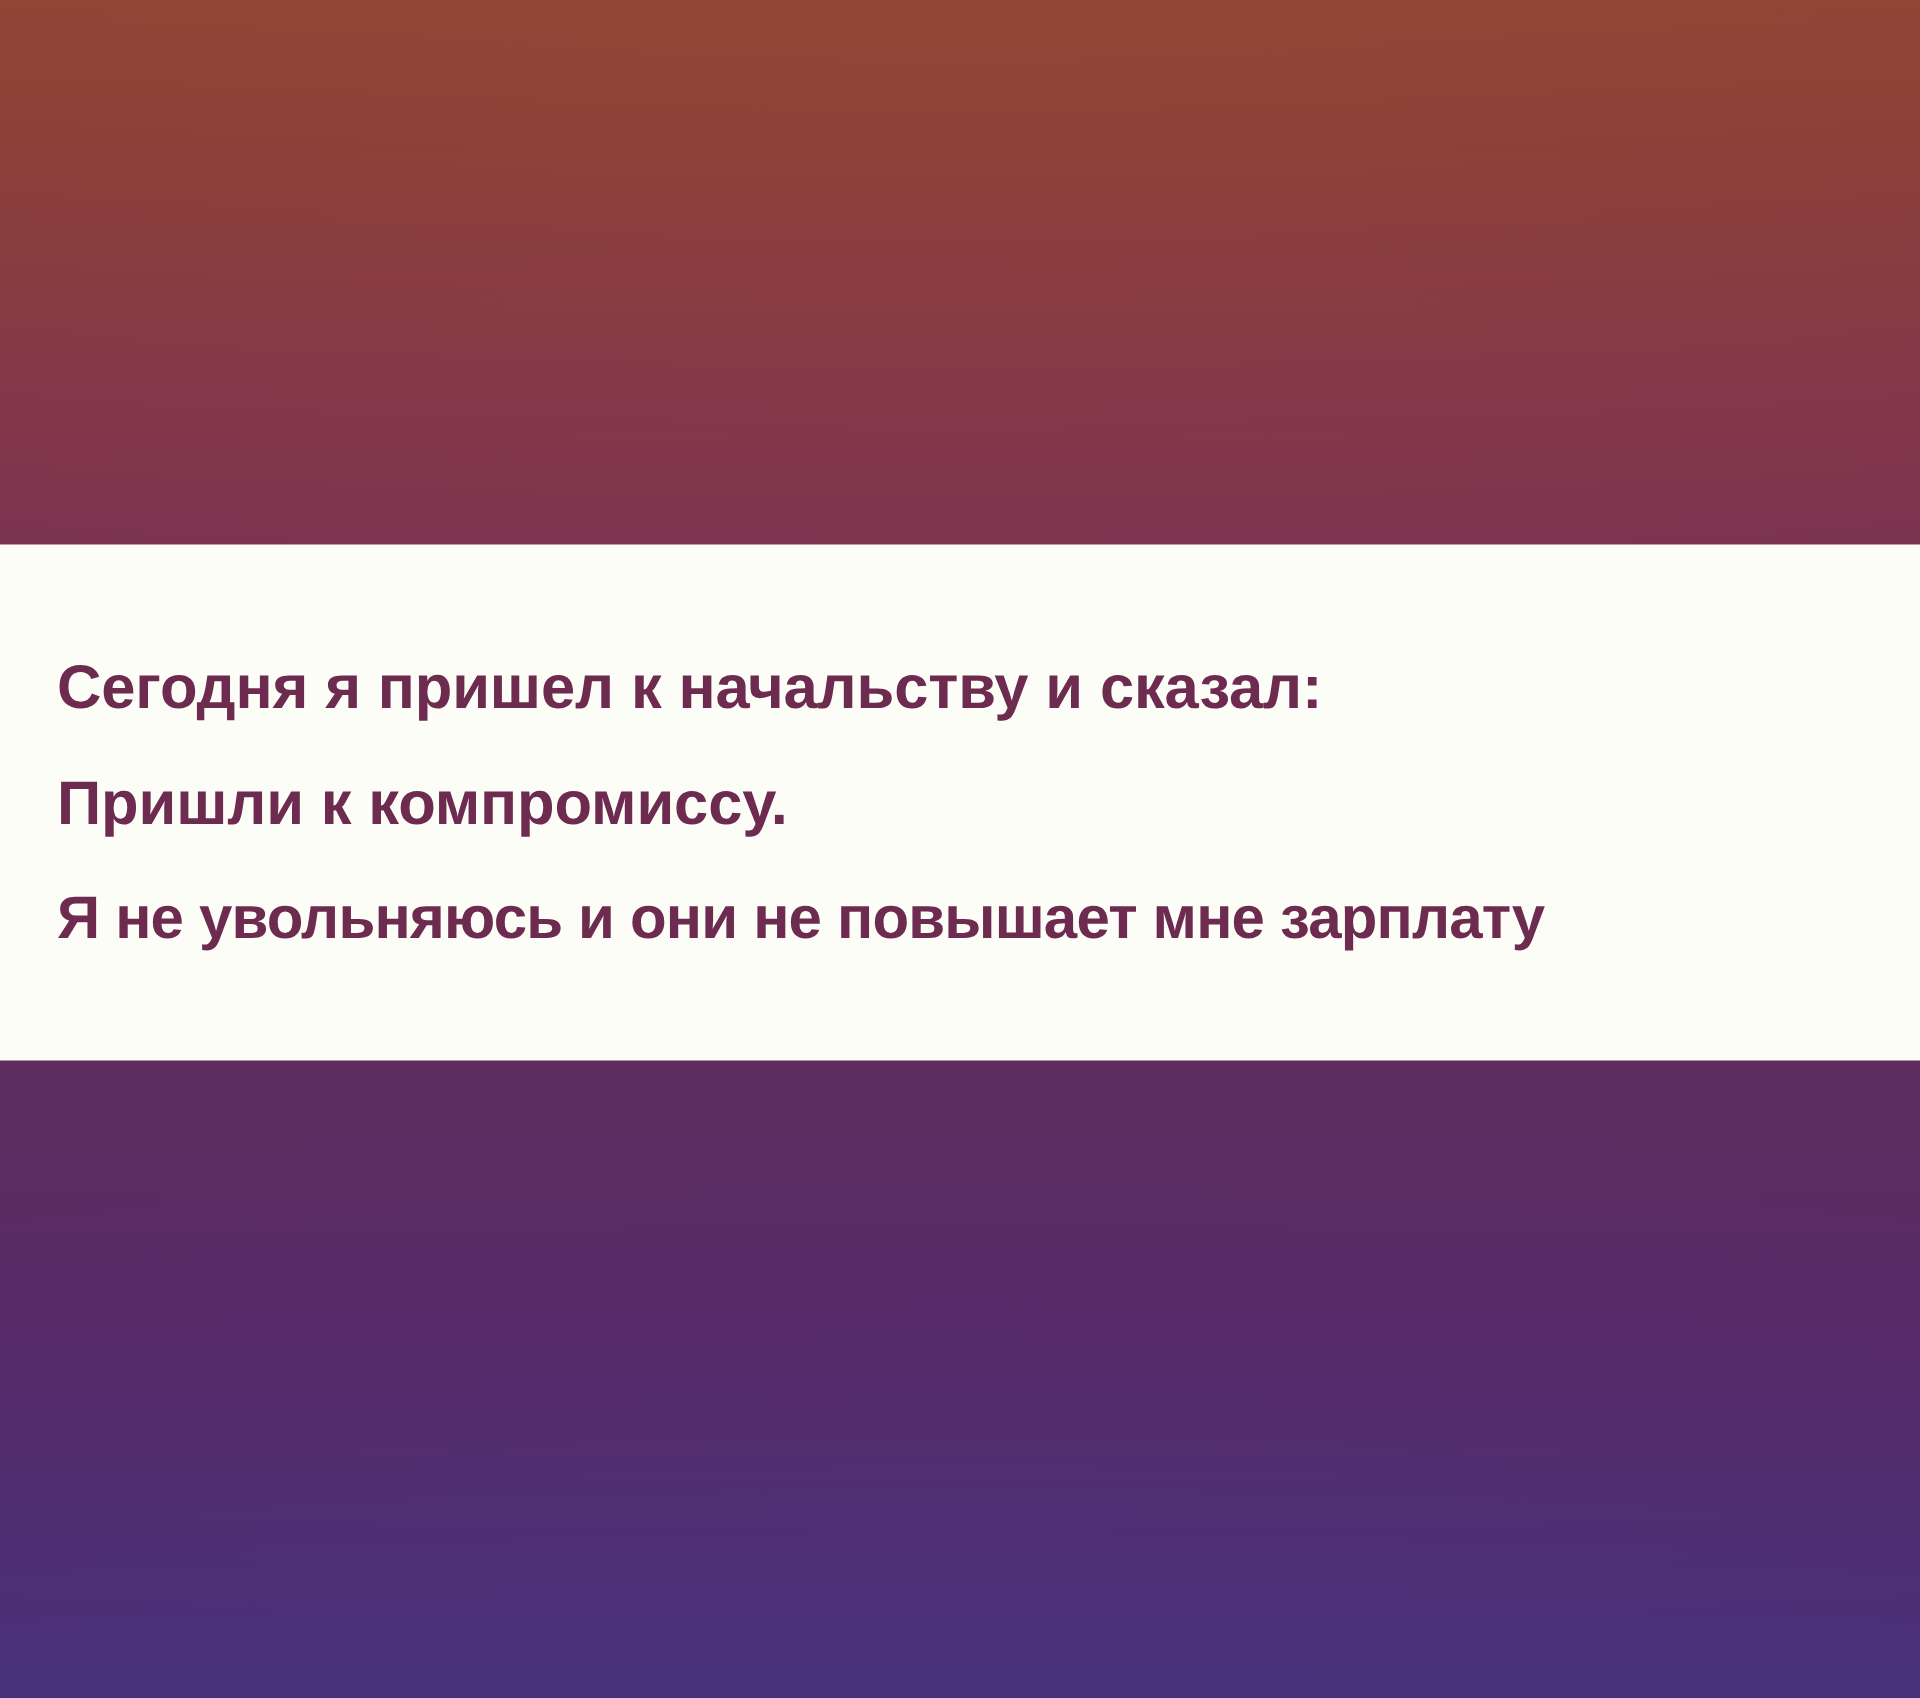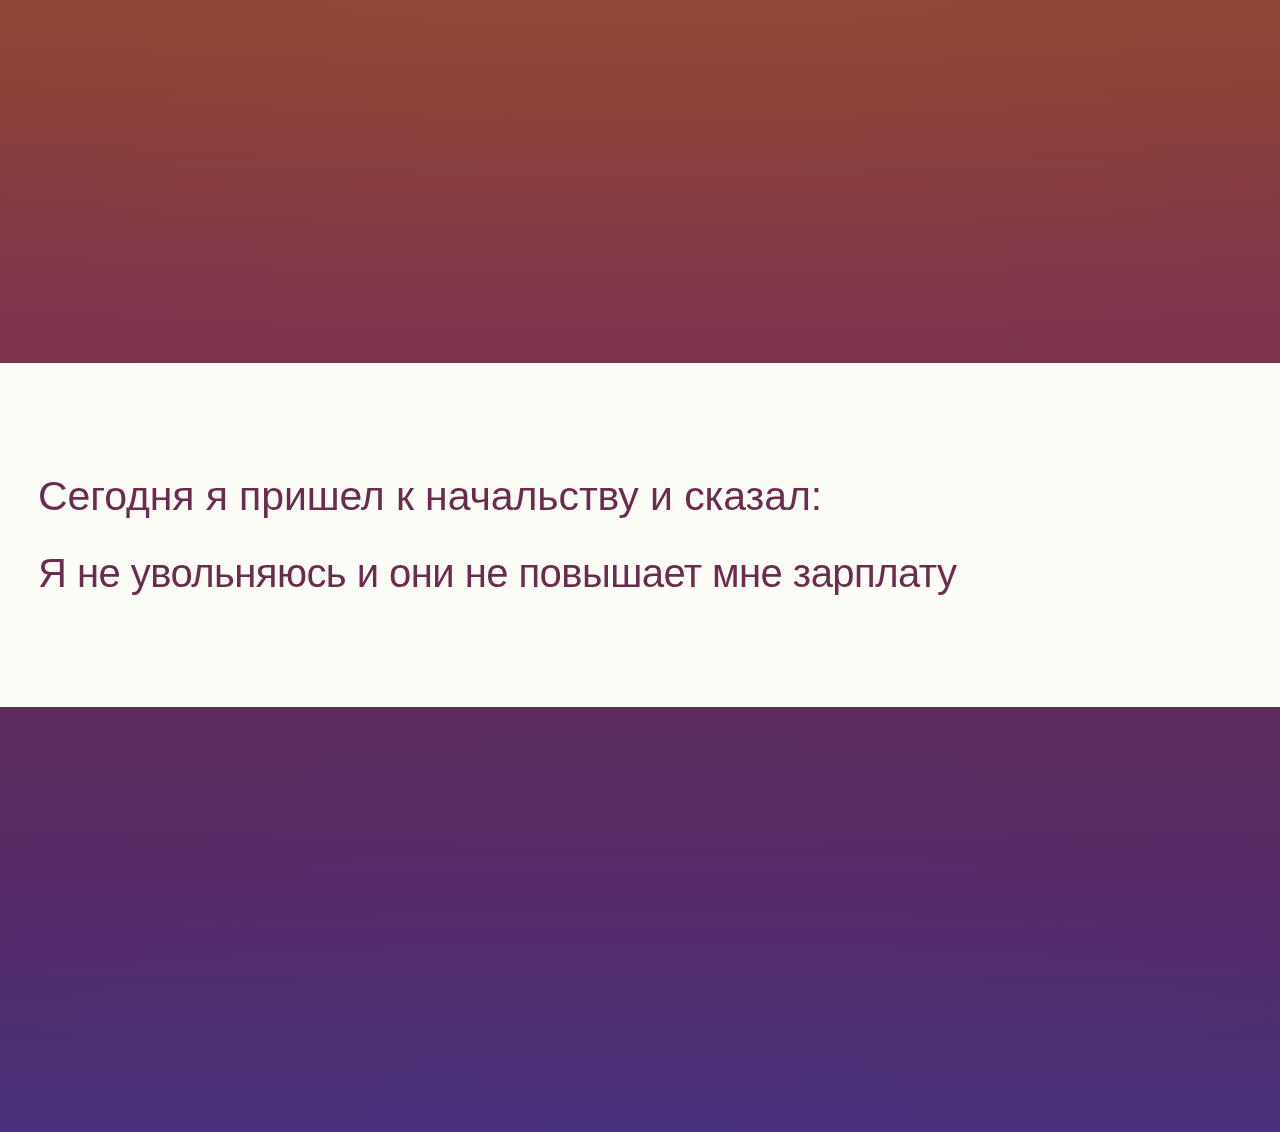--- a/index.html
+++ b/index.html
@@ -59,36 +59,37 @@
     display: flex;
     flex-direction: column;
     justify-content: center;
     padding: 0 34px 0 38px;
   }
 
   .quote-line {
     color: #6d2b4f;
     font-size: 41px;
     line-height: 77px;
-    font-weight: 400;
+    font-weight: 700;
     letter-spacing: -0.1px;
     white-space: nowrap;
     margin: 0;
   }
 
   .quote-line.line-4 {
     font-size: 40px;
     letter-spacing: -0.55px;
   }
 </style>
 </head>
 <body>
 
 <div class="canvas">
 
   <div class="backdrop"></div>
 
   <div class="quote-panel">
     <p class="quote-line line-1">Сегодня я пришел к начальству и сказал:</p>
+    <p class="quote-line line-3">Пришли к компромиссу.</p>
     <p class="quote-line line-4">Я не увольняюсь и они не повышает мне зарплату</p>
   </div>
 
 </div>
 
 </body></html>

